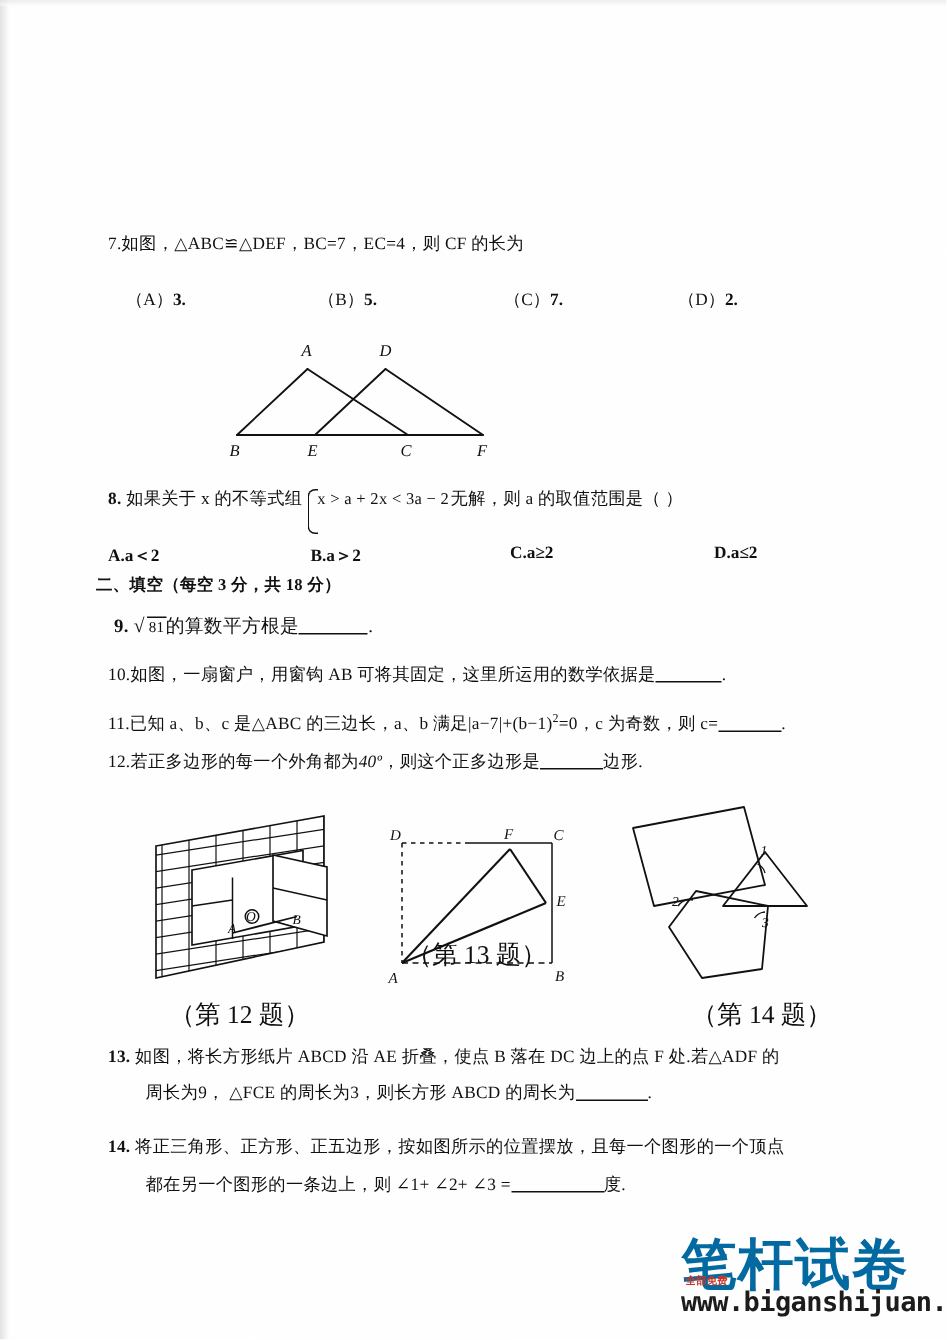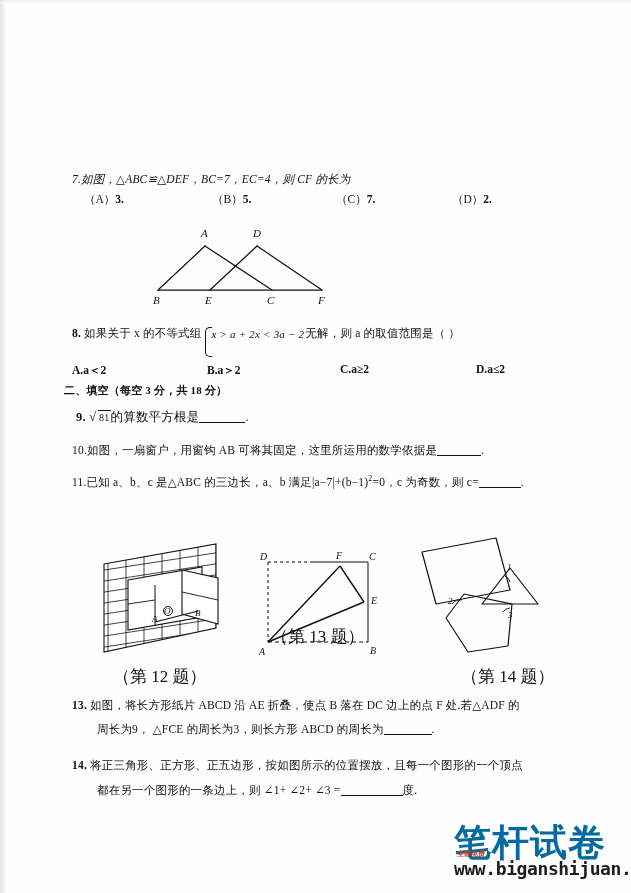--- a/index.html
+++ b/index.html
@@ -105,21 +105,20 @@
     left: 2px; top: 1px;
     width: 6px; height: 28px;
     border-left: 1.1px solid #111;
     border-top: 1.1px solid #111;
     border-bottom: 1.1px solid #111;
     border-radius: 5px 0 0 5px;
   }
   .system .row {
     font-size: 11px;
     line-height: 15px;
-    font-style: italic;
     white-space: nowrap;
     text-align: center;
   }
 
   
   .fig { position: absolute; }
   .cap {
     position: absolute;
     font-size: 17px;
     white-space: nowrap;
@@ -160,21 +159,21 @@
 </style>
 </head>
 <body>
 
 <div class="page">
   <div class="edge-left"></div>
   <div class="edge-top"></div>
 
   <div class="content">
 
-    <div class="q" style="left:72px; top:171px; width:500px;font-style:italic;">
+    <div class="q" style="left:72px; top:155px; width:500px;">
       <span>7.如图，△ABC≌△DEF，BC=7，EC=4，则 CF 的长为</span>
     </div>
 
     <div class="optrow" style="top:192px;">
       <span class="opt" style="left:12px;">
         <span>（A）</span><span style="font-weight:700;">3.</span>
       </span>
       <span class="opt" style="left:140px;">
         <span>（B）</span><span style="font-weight:700;">5.</span>
       </span>
@@ -239,20 +238,23 @@
     </div>
 
     <div class="q" style="left:72px; top:442px; width:510px;">
       <span>10.</span><span>如图，一扇窗户，用窗钩 AB 可将其固定，这里所运用的数学依据是</span><span class="blank" style="width:44px;"></span><span>.</span>
     </div>
 
     <div class="q" style="left:72px; top:470px; width:510px;">
       <span>11.</span><span>已知 a、b、c 是△ABC 的三边长，a、b 满足|a−7|+(b−1)</span><sup style="font-size:8px;">2</sup><span>=0，c 为奇数，则 c=</span><span class="blank" style="width:42px;"></span><span>.</span>
     </div>
 
+    <div class="q" style="left:72px; top:500px; width:510px;">
+      <span>12.</span><span>若正多边形的每一个外角都为</span><span class="mi">40º</span><span>，则这个正多边形是</span><span class="blank" style="width:42px;"></span><span>边形.</span>
+    </div>
 
     <div class="fig" style="left:98px; top:542px; width:150px; height:118px;">
       <svg width="150" height="118" viewBox="0 0 150 118">
         <defs>
           <clipPath id="wallclip">
             <polygon points="6,22 118,2 118,86 6,110"></polygon>
           </clipPath>
         </defs>
 
         <polygon points="6,22 118,2 118,86 6,110" fill="#ffffff" stroke="#111" stroke-width="1.1"></polygon>

